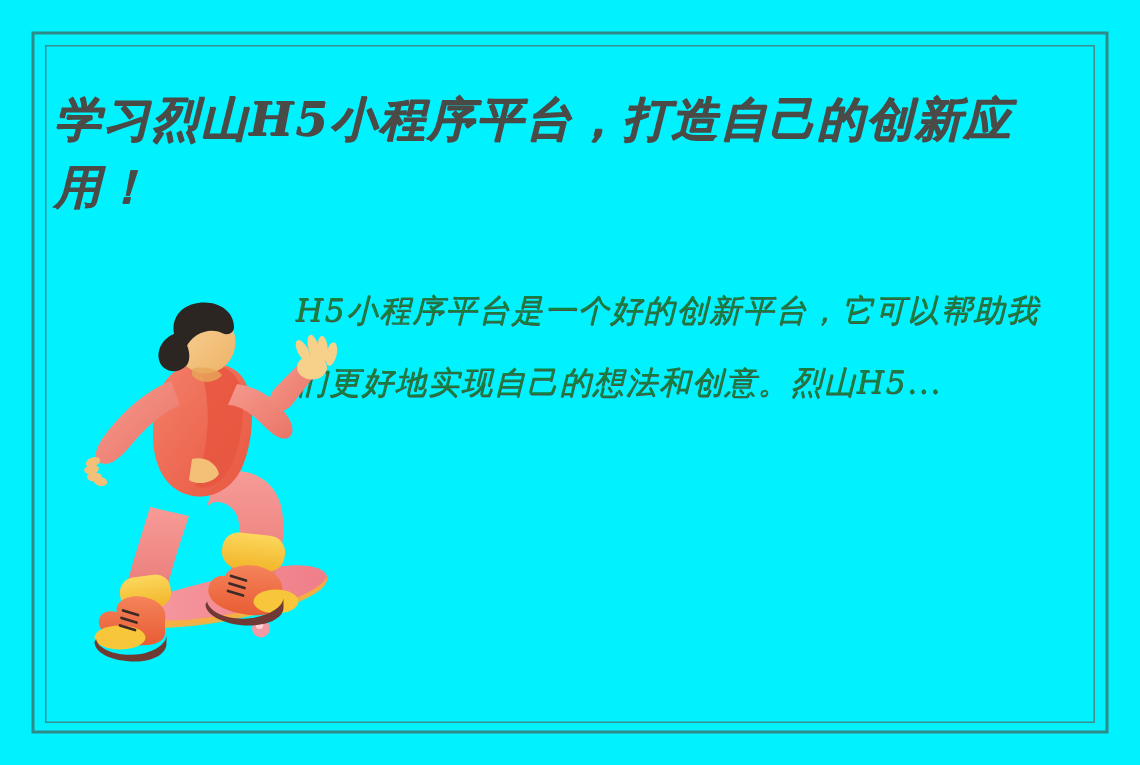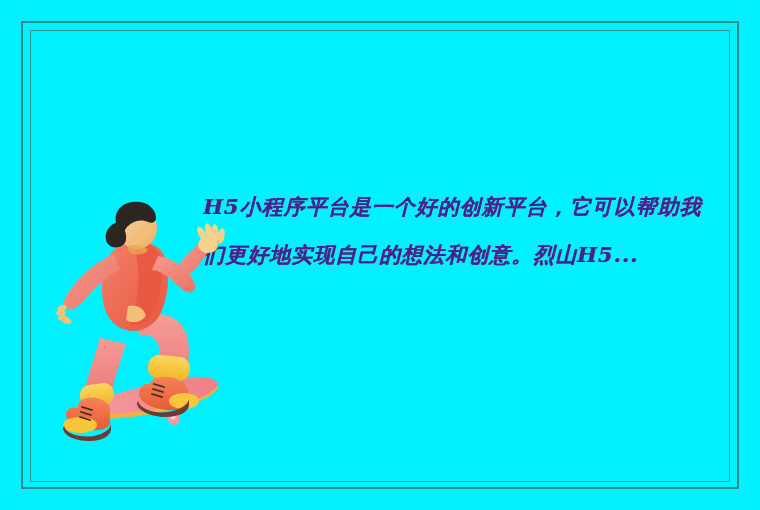--- a/index.html
+++ b/index.html
@@ -56,29 +56,29 @@
     font-weight: 700;
     font-style: italic;
     letter-spacing: 1.5px;
     white-space: normal;
     text-shadow: 0.5px 0.5px 0 #4a4a46;
   }
 
   
   #body-text {
     position: absolute;
-    left: 203px;
+    left: 197px;
     top: 183px;
     width: 500px;
-    color: #4c1d95;
+    color: #15803d;
     font-family: "DejaVu Serif", serif;
     font-size: 21px;
     line-height: 48px;
     font-style: italic;
-    font-weight: 700;
+    font-weight: 400;
     letter-spacing: 1px;
     text-shadow: 0.4px 0.4px 0 #4f4f4a;
   }
 
   
   #illustration {
     position: absolute;
     left: 32px;
     top: 198px;
     width: 200px;
@@ -87,20 +87,21 @@
   #illustration svg { display: block; width: 100%; height: 100%; }
 </style>
 </head>
 <body>
 
 <div id="card">
 
   <div class="frame-outer"></div>
   <div class="frame-inner"></div>
 
+  <div id="headline">学习烈山H5小程序平台，打造自己的创新应用！</div>
 
   <div id="body-text">H5小程序平台是一个好的创新平台，它可以帮助我们更好地实现自己的想法和创意。烈山H5...</div>
 
   <div id="illustration">
     <svg viewBox="0 0 200 252" xmlns="http://www.w3.org/2000/svg">
       <defs>
         <linearGradient id="gJacket" x1="0" y1="0" x2="1" y2="1">
           <stop offset="0" stop-color="#f4806a"></stop>
           <stop offset="1" stop-color="#e8563f"></stop>
         </linearGradient>

